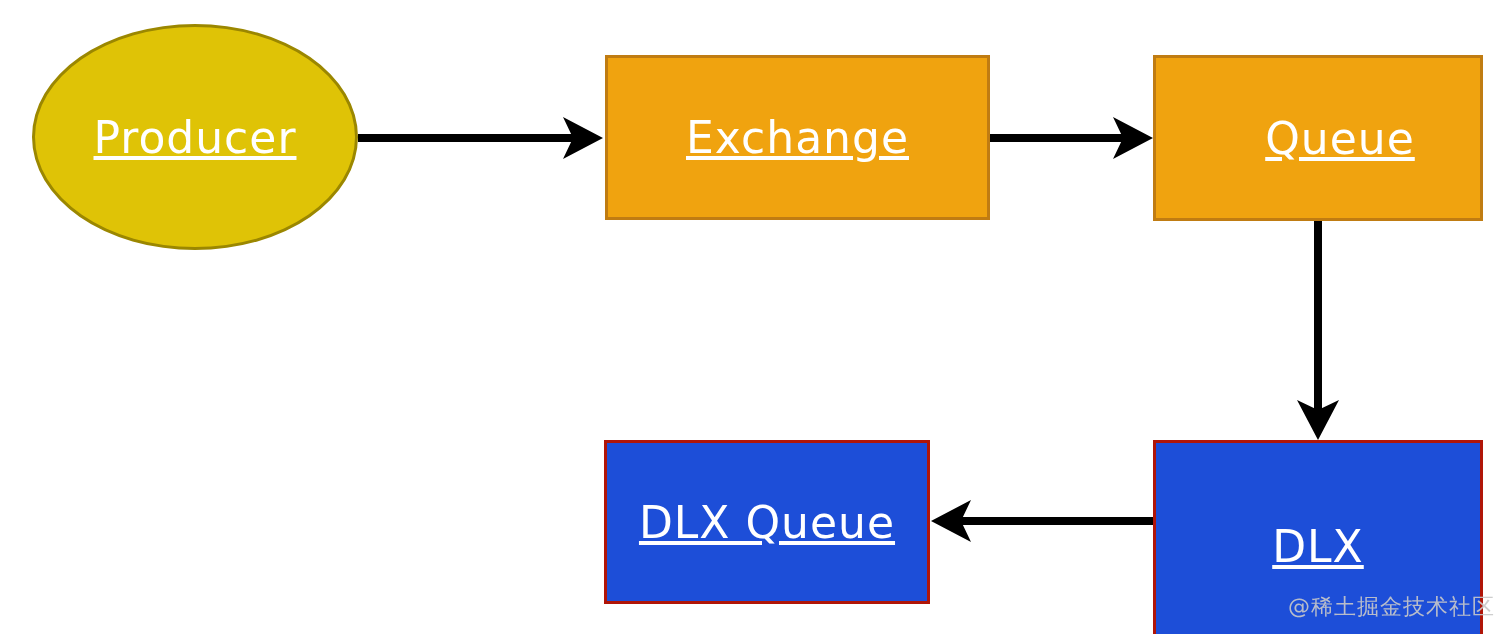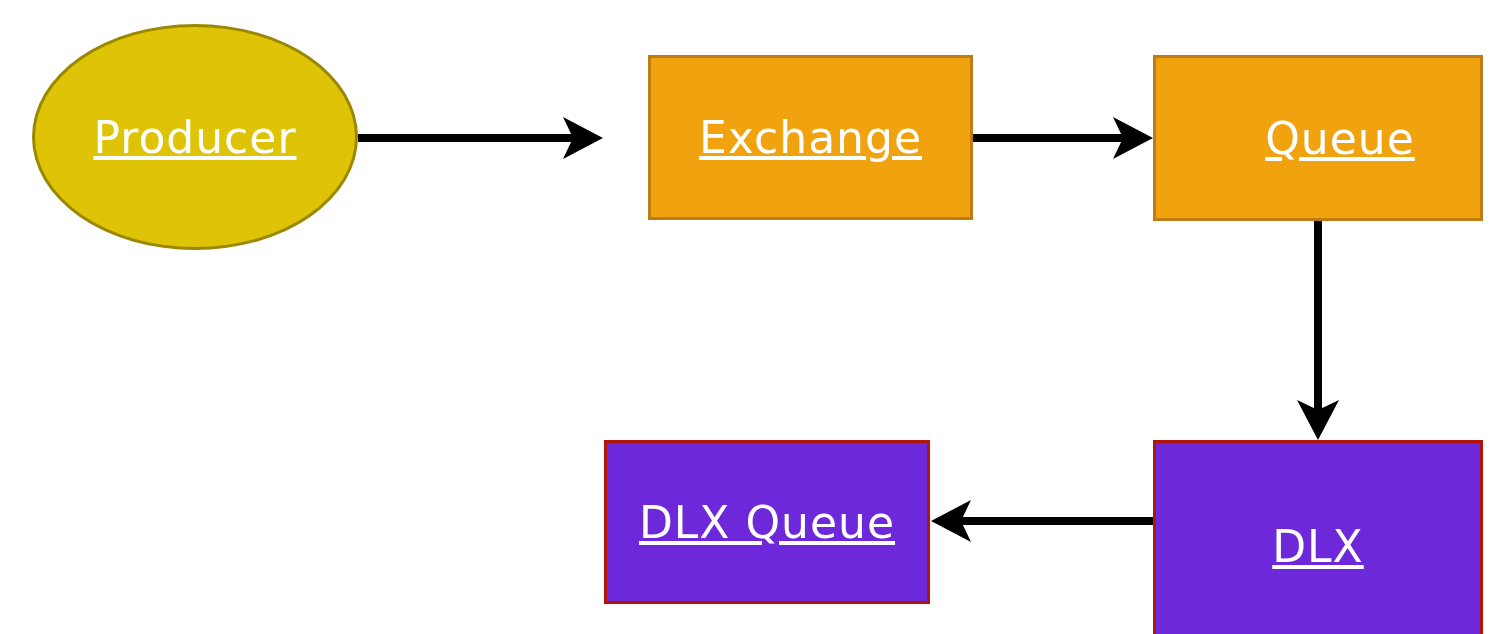--- a/index.html
+++ b/index.html
@@ -39,24 +39,24 @@
   }
   .rect {
     border-width: 3px;
     border-style: solid;
   }
   .orange {
     background: #f0a30f;
     border-color: #c07c12;
   }
   .red {
-    background: #6d28d9;
+    background: #1d4ed8;
     border-color: #b01508;
   }
-  .exchange { left: 605px; top: 55px;  width: 325px; height: 165px; margin-left: 43px; }
+  .exchange { left: 605px; top: 55px;  width: 385px; height: 165px; }
   .queue    { left: 1153px; top: 55px; width: 330px; height: 166px; padding-left: 44px; }
   .dlxqueue { left: 604px; top: 440px; width: 326px; height: 164px; }
   .dlx      { left: 1153px; top: 440px; width: 330px; height: 212px; }
 
   .edges {
     position: absolute;
     left: 0;
     top: 0;
     width: 1512px;
     height: 634px;
@@ -118,14 +118,15 @@
   </div>
 
   <div class="node rect red dlx">
     <span>DLX</span>
   </div>
 
   <div class="node rect red dlxqueue">
     <span>DLX Queue</span>
   </div>
 
+  <div class="watermark">@稀土掘金技术社区</div>
 
 </div>
 
 </body></html>

